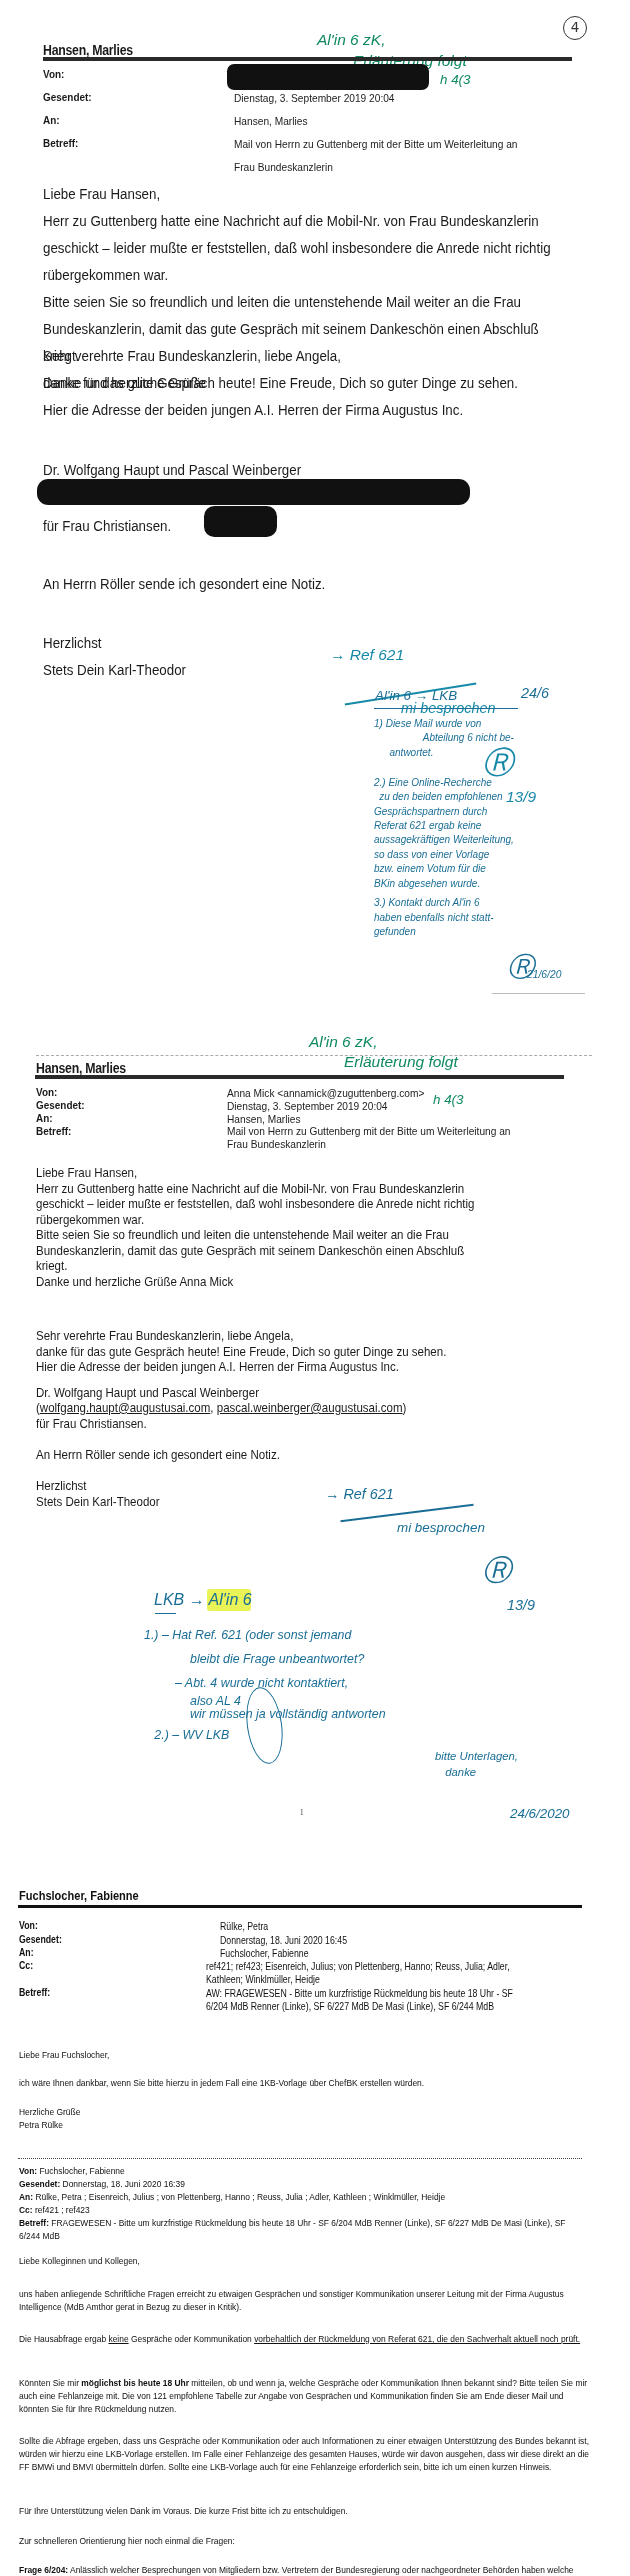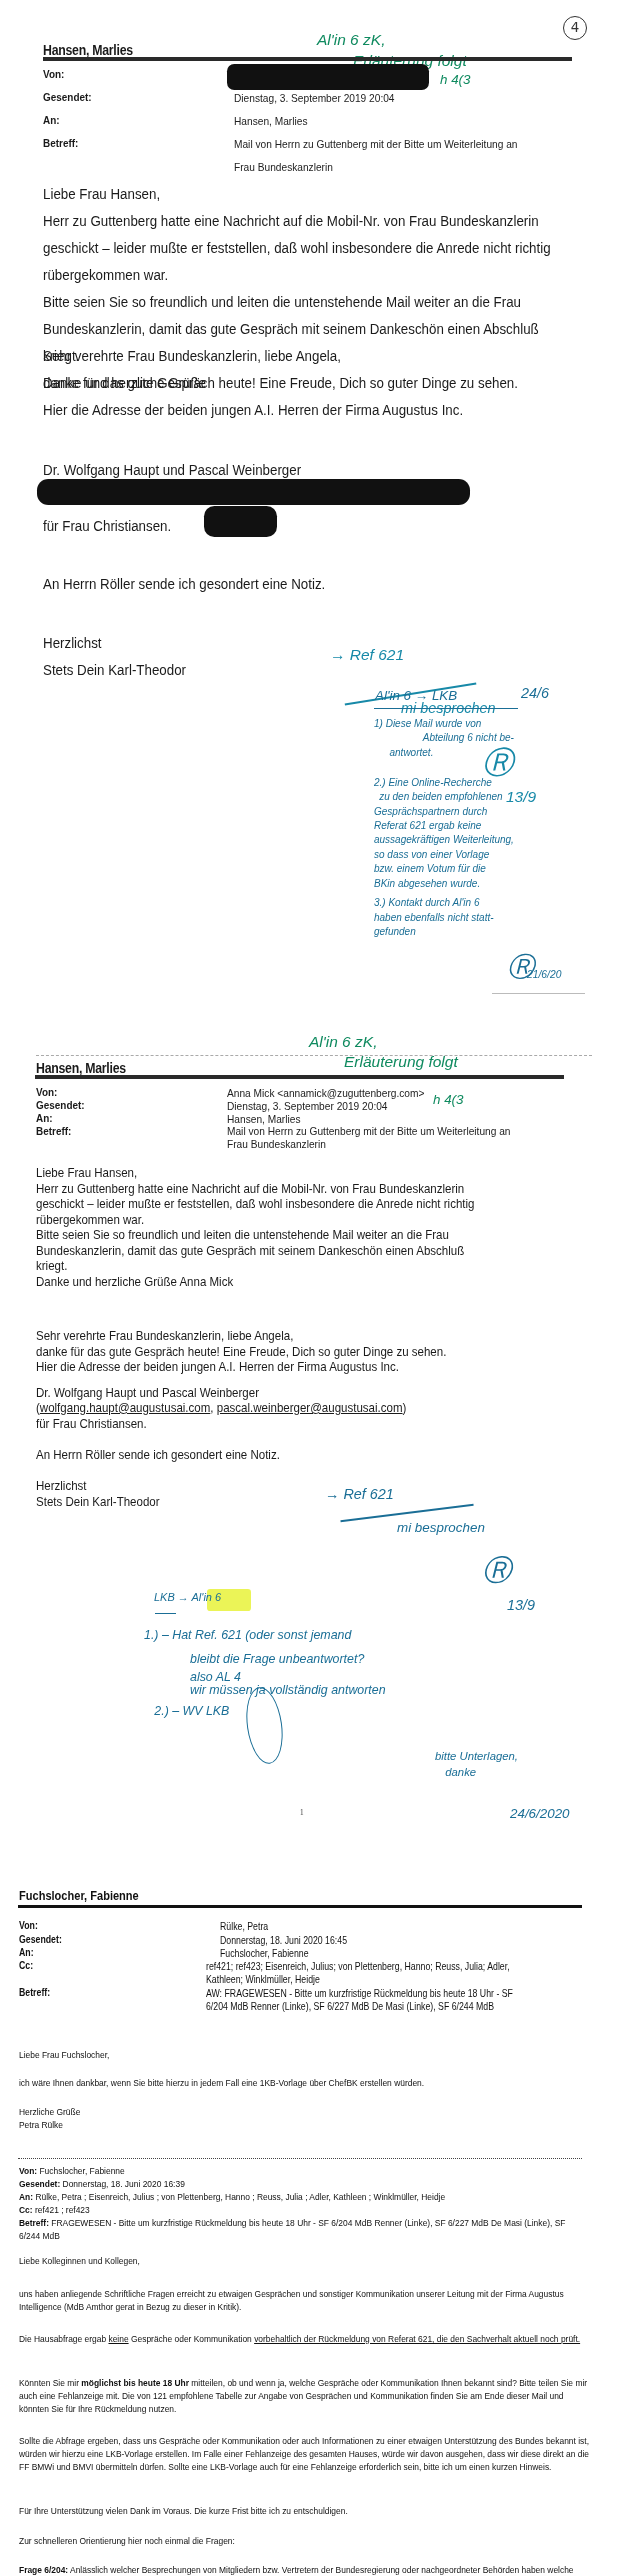--- a/index.html
+++ b/index.html
@@ -179,25 +179,26 @@
 
   <div class="abs hand blue-ink" style="left:325px; top:1486px; font-size:14.4px;">→ Ref 621</div>
   <div class="abs" style="left:340px; top:1512px; width:134px; height:1.5px; background:#1a6e96; transform:rotate(-7deg);"></div>
   <div class="abs hand blue-ink" style="left:397px; top:1520px; font-size:13.4px;">mi besprochen</div>
   <div class="abs hand blue-ink" style="left:482px; top:1551px; font-size:29px;">Ⓡ</div>
   <div class="abs hand blue-ink" style="left:507px; top:1597px; font-size:14.4px;">13/9</div>
 </section>
 
 <section>
   <div class="abs" style="left:207px; top:1589px; width:44px; height:21.6px; background:#e8f23a; border-radius:3.1px; opacity:0.85;"></div>
-  <div class="abs hand blue-ink" style="left:154px; top:1591px; font-size:11px;">LKB → Al'in 6</div>
+  <div class="abs hand blue-ink" style="left:154px; top:1591px; font-size:16px;">LKB → Al'in 6</div>
   <div class="abs" style="left:155px; top:1613px; width:20.6px; height:1px; background:#1a6e96;"></div>
   <div class="abs hand blue-ink" style="left:144px; top:1623px; font-size:12.4px; line-height:24px;">
     <div>1.) – Hat Ref. 621 (oder sonst jemand</div>
     <div style="padding-left:46px;">bleibt die Frage unbeantwortet?</div>
+    <div style="padding-left:31px;">– Abt. 4 wurde nicht kontaktiert,</div>
     <div style="padding-left:46px; line-height:12.4px;">also AL 4</div>
     <div style="padding-left:46px; line-height:15.5px;">wir müssen ja vollständig antworten</div>
     <div style="padding-left:10.3px;">2.) – WV LKB</div>
   </div>
   <div class="abs" style="left:247px; top:1687px; width:35px; height:77px; border:1px solid #1a6e96; border-radius:50%; transform:rotate(-8deg);"></div>
   <div class="abs hand blue-ink" style="left:435px; top:1749px; font-size:11.3px; line-height:15.5px;">
     <div>bitte Unterlagen,</div>
     <div style="padding-left:10.3px;">danke</div>
   </div>
   <div class="abs page-num" style="left:300px; top:1809px;">1</div>

